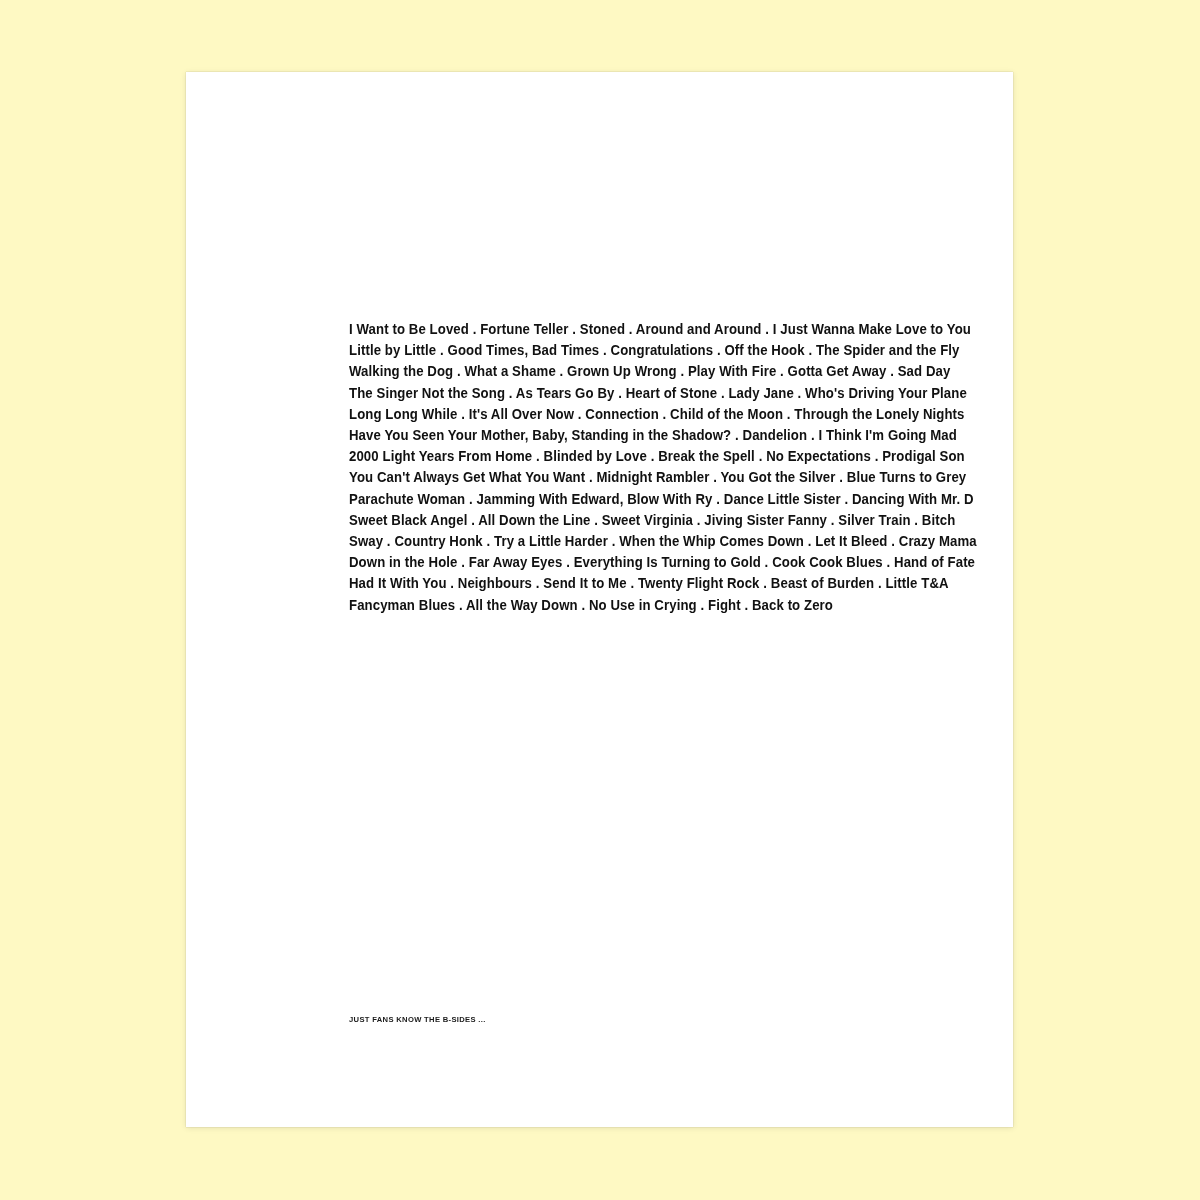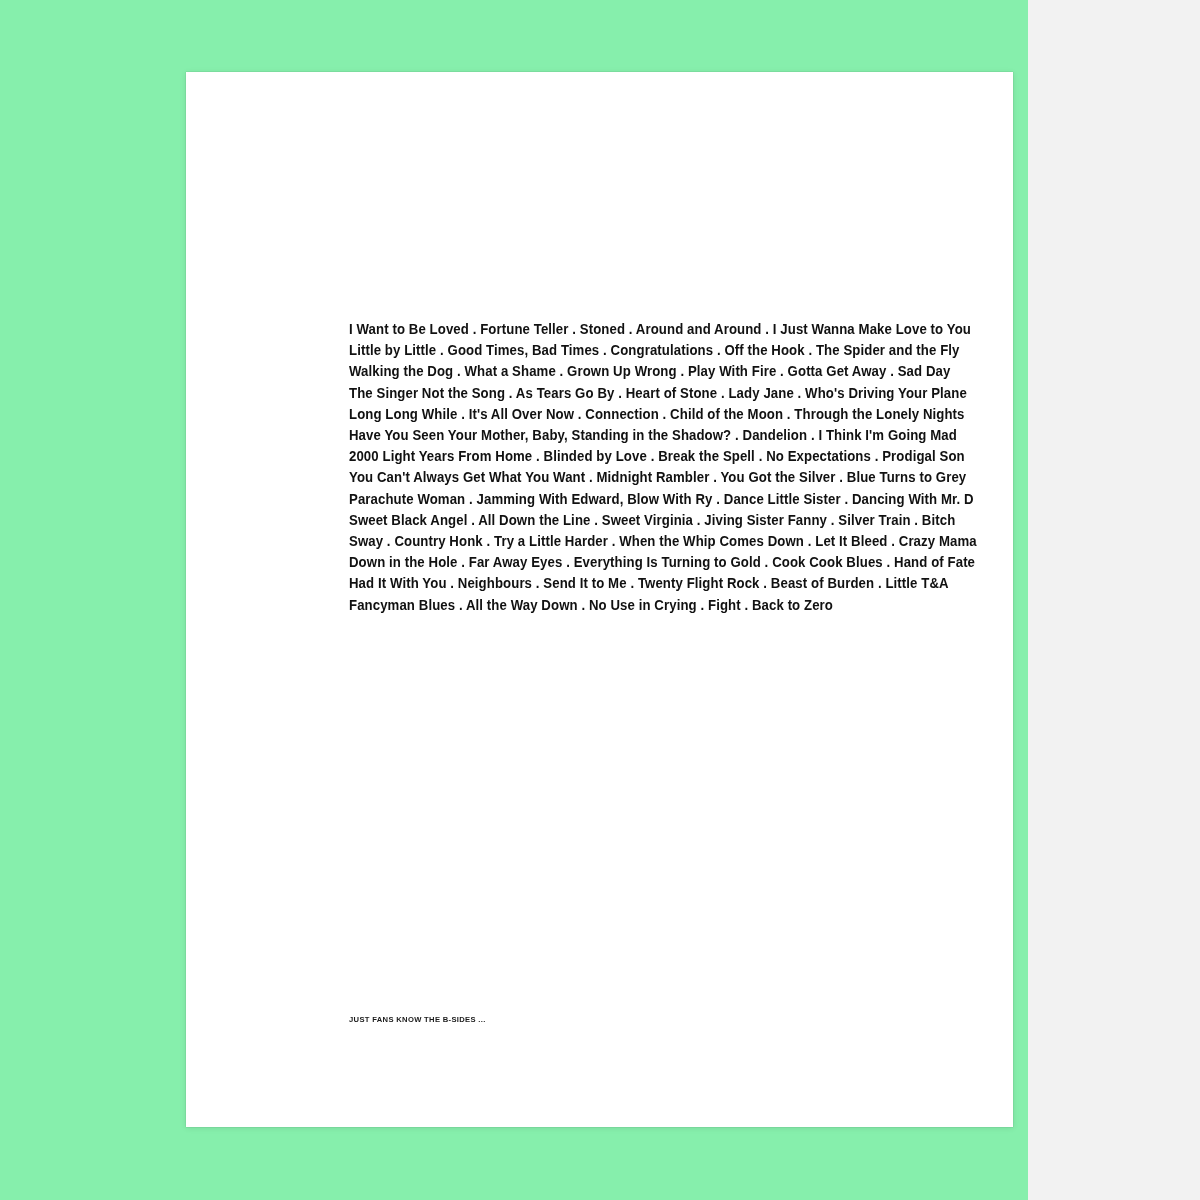--- a/index.html
+++ b/index.html
@@ -6,23 +6,23 @@
     margin: 0;
     padding: 0;
     width: 1200px;
     height: 1200px;
     background: #f2f2f2;
     font-family: "Liberation Sans", sans-serif;
   }
 
   .canvas {
     position: relative;
-    width: 1028px;
+    width: 1200px;
     height: 1200px;
-    background: #86efac;
+    background: #fef9c3;
     overflow: hidden;
   }
 
   .poster {
     position: absolute;
     left: 186px;
     top: 72px;
     width: 827px;
     height: 1055px;
     background: #ffffff;

